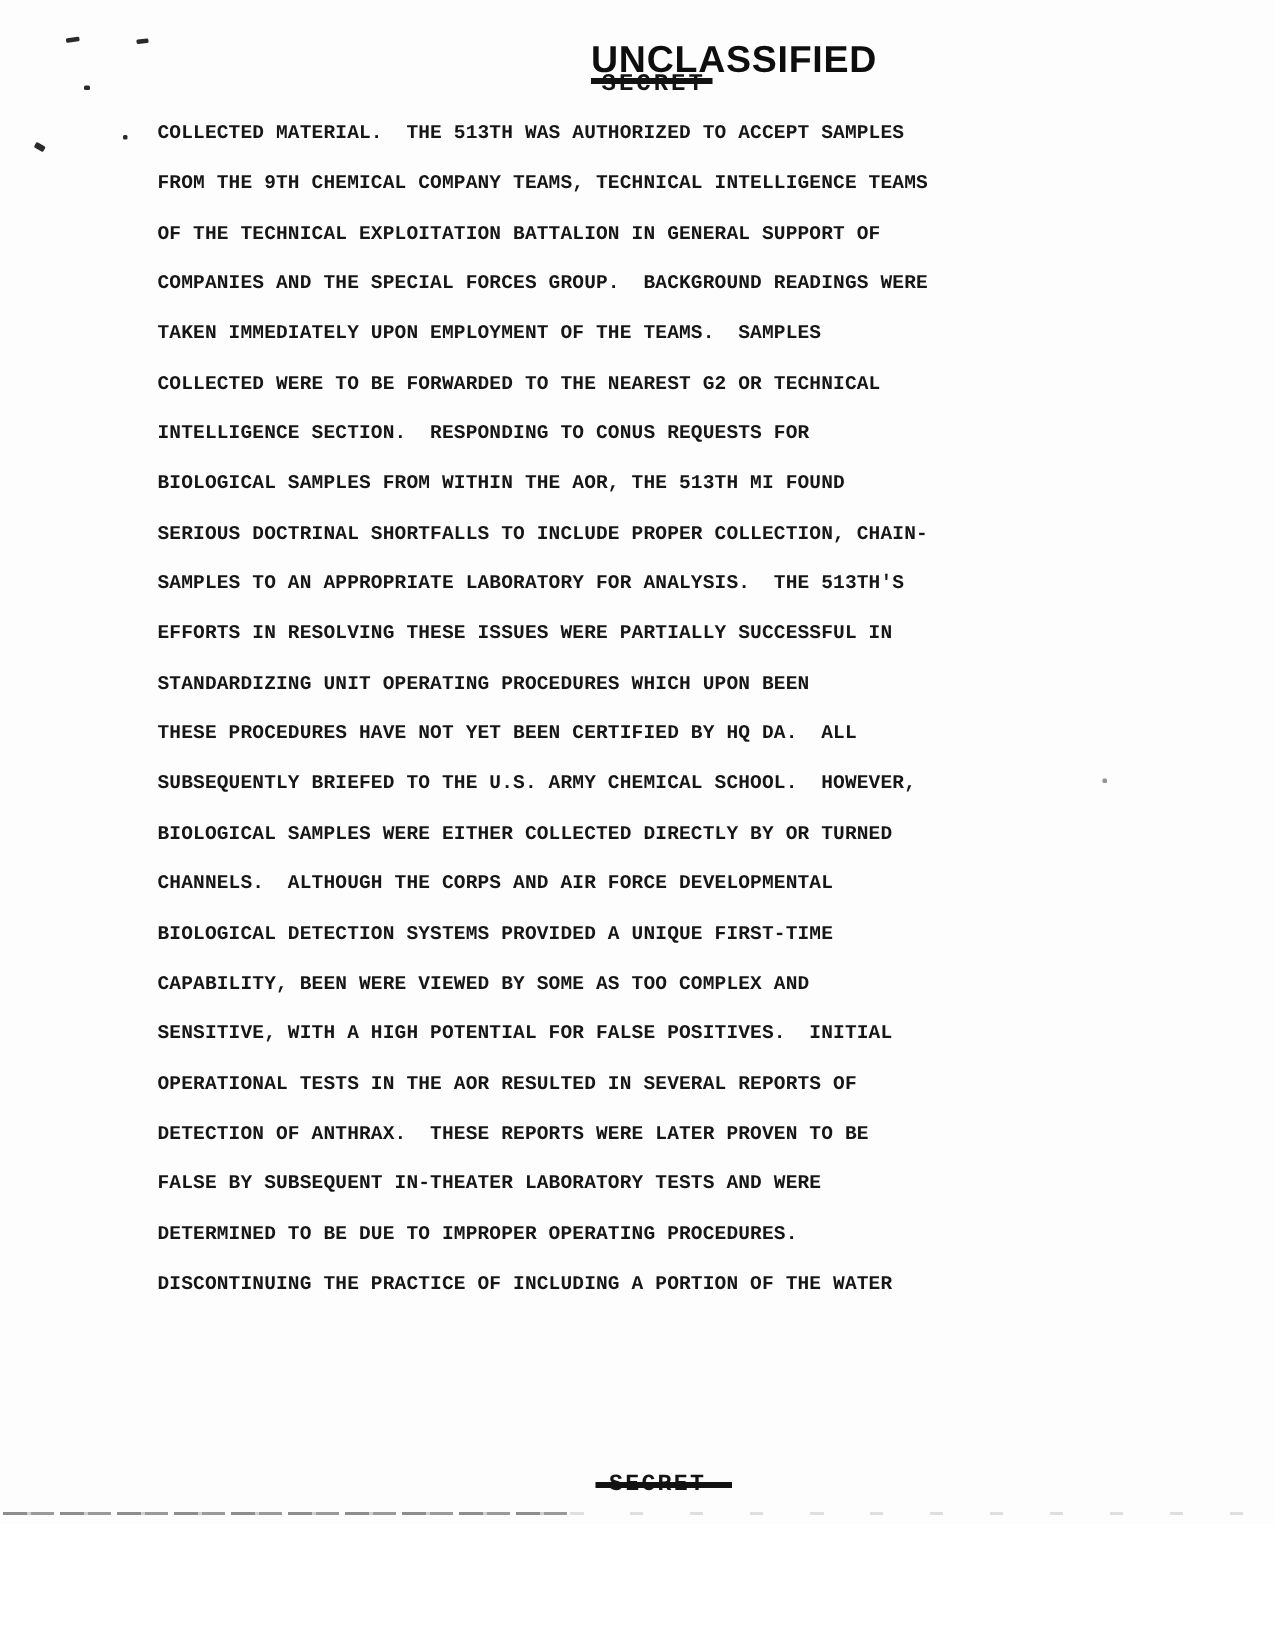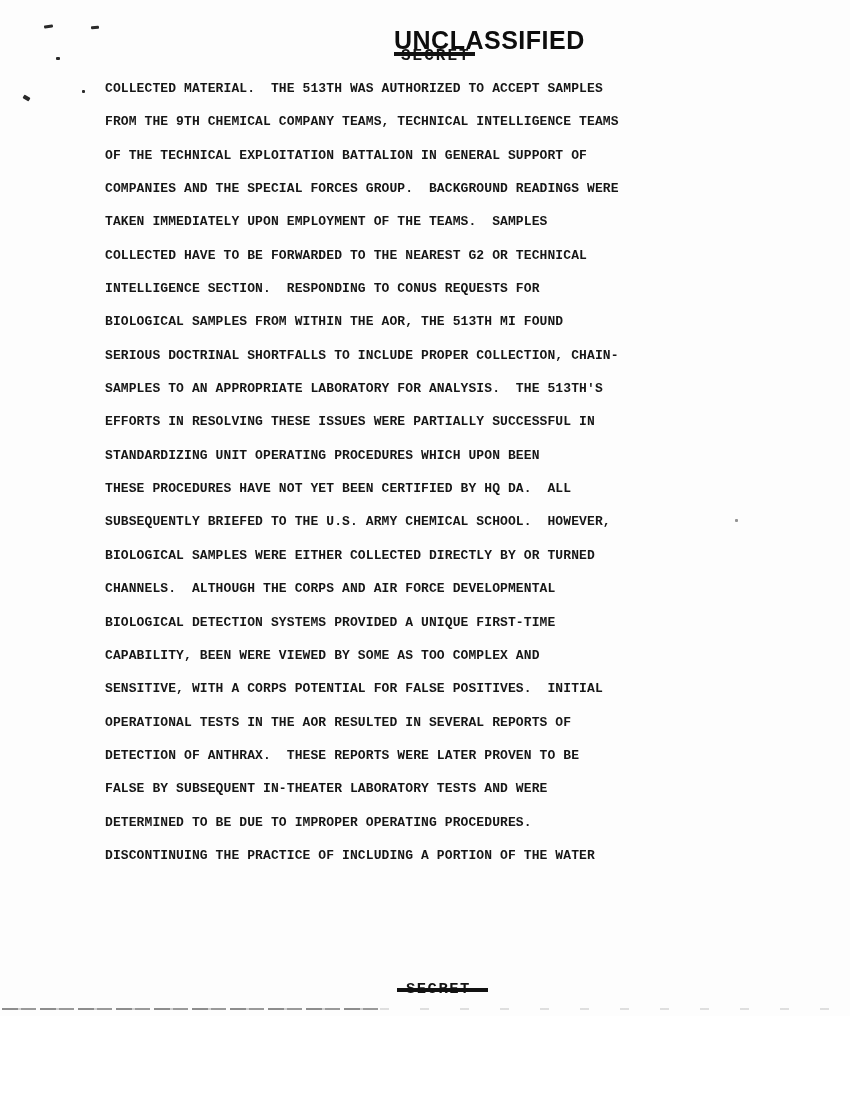--- a/index.html
+++ b/index.html
@@ -109,34 +109,34 @@
     <span>SECRET</span>
     <span class="strike-bar"></span>
   </div>
 
   <div class="body-text" id="body-text">
       <div class="doc-line">COLLECTED MATERIAL.  THE 513TH WAS AUTHORIZED TO ACCEPT SAMPLES</div>
       <div class="doc-line">FROM THE 9TH CHEMICAL COMPANY TEAMS, TECHNICAL INTELLIGENCE TEAMS</div>
       <div class="doc-line">OF THE TECHNICAL EXPLOITATION BATTALION IN GENERAL SUPPORT OF</div>
       <div class="doc-line">COMPANIES AND THE SPECIAL FORCES GROUP.  BACKGROUND READINGS WERE</div>
       <div class="doc-line">TAKEN IMMEDIATELY UPON EMPLOYMENT OF THE TEAMS.  SAMPLES</div>
-      <div class="doc-line">COLLECTED HAVE TO BE FORWARDED TO THE NEAREST G2 OR TECHNICAL</div>
+      <div class="doc-line">COLLECTED WERE TO BE FORWARDED TO THE NEAREST G2 OR TECHNICAL</div>
       <div class="doc-line">INTELLIGENCE SECTION.  RESPONDING TO CONUS REQUESTS FOR</div>
       <div class="doc-line">BIOLOGICAL SAMPLES FROM WITHIN THE AOR, THE 513TH MI FOUND</div>
       <div class="doc-line">SERIOUS DOCTRINAL SHORTFALLS TO INCLUDE PROPER COLLECTION, CHAIN-</div>
       <div class="doc-line">SAMPLES TO AN APPROPRIATE LABORATORY FOR ANALYSIS.  THE 513TH'S</div>
       <div class="doc-line">EFFORTS IN RESOLVING THESE ISSUES WERE PARTIALLY SUCCESSFUL IN</div>
       <div class="doc-line">STANDARDIZING UNIT OPERATING PROCEDURES WHICH UPON BEEN</div>
       <div class="doc-line">THESE PROCEDURES HAVE NOT YET BEEN CERTIFIED BY HQ DA.  ALL</div>
       <div class="doc-line">SUBSEQUENTLY BRIEFED TO THE U.S. ARMY CHEMICAL SCHOOL.  HOWEVER,</div>
       <div class="doc-line">BIOLOGICAL SAMPLES WERE EITHER COLLECTED DIRECTLY BY OR TURNED</div>
       <div class="doc-line">CHANNELS.  ALTHOUGH THE CORPS AND AIR FORCE DEVELOPMENTAL</div>
       <div class="doc-line">BIOLOGICAL DETECTION SYSTEMS PROVIDED A UNIQUE FIRST-TIME</div>
       <div class="doc-line">CAPABILITY, BEEN WERE VIEWED BY SOME AS TOO COMPLEX AND</div>
-      <div class="doc-line">SENSITIVE, WITH A CORPS POTENTIAL FOR FALSE POSITIVES.  INITIAL</div>
+      <div class="doc-line">SENSITIVE, WITH A HIGH POTENTIAL FOR FALSE POSITIVES.  INITIAL</div>
       <div class="doc-line">OPERATIONAL TESTS IN THE AOR RESULTED IN SEVERAL REPORTS OF</div>
       <div class="doc-line">DETECTION OF ANTHRAX.  THESE REPORTS WERE LATER PROVEN TO BE</div>
       <div class="doc-line">FALSE BY SUBSEQUENT IN-THEATER LABORATORY TESTS AND WERE</div>
       <div class="doc-line">DETERMINED TO BE DUE TO IMPROPER OPERATING PROCEDURES.</div>
       <div class="doc-line">DISCONTINUING THE PRACTICE OF INCLUDING A PORTION OF THE WATER</div>
     </div>
 
   <div class="struck struck-mid">
     <span>SECRET</span>
     <span class="strike-bar"></span>

